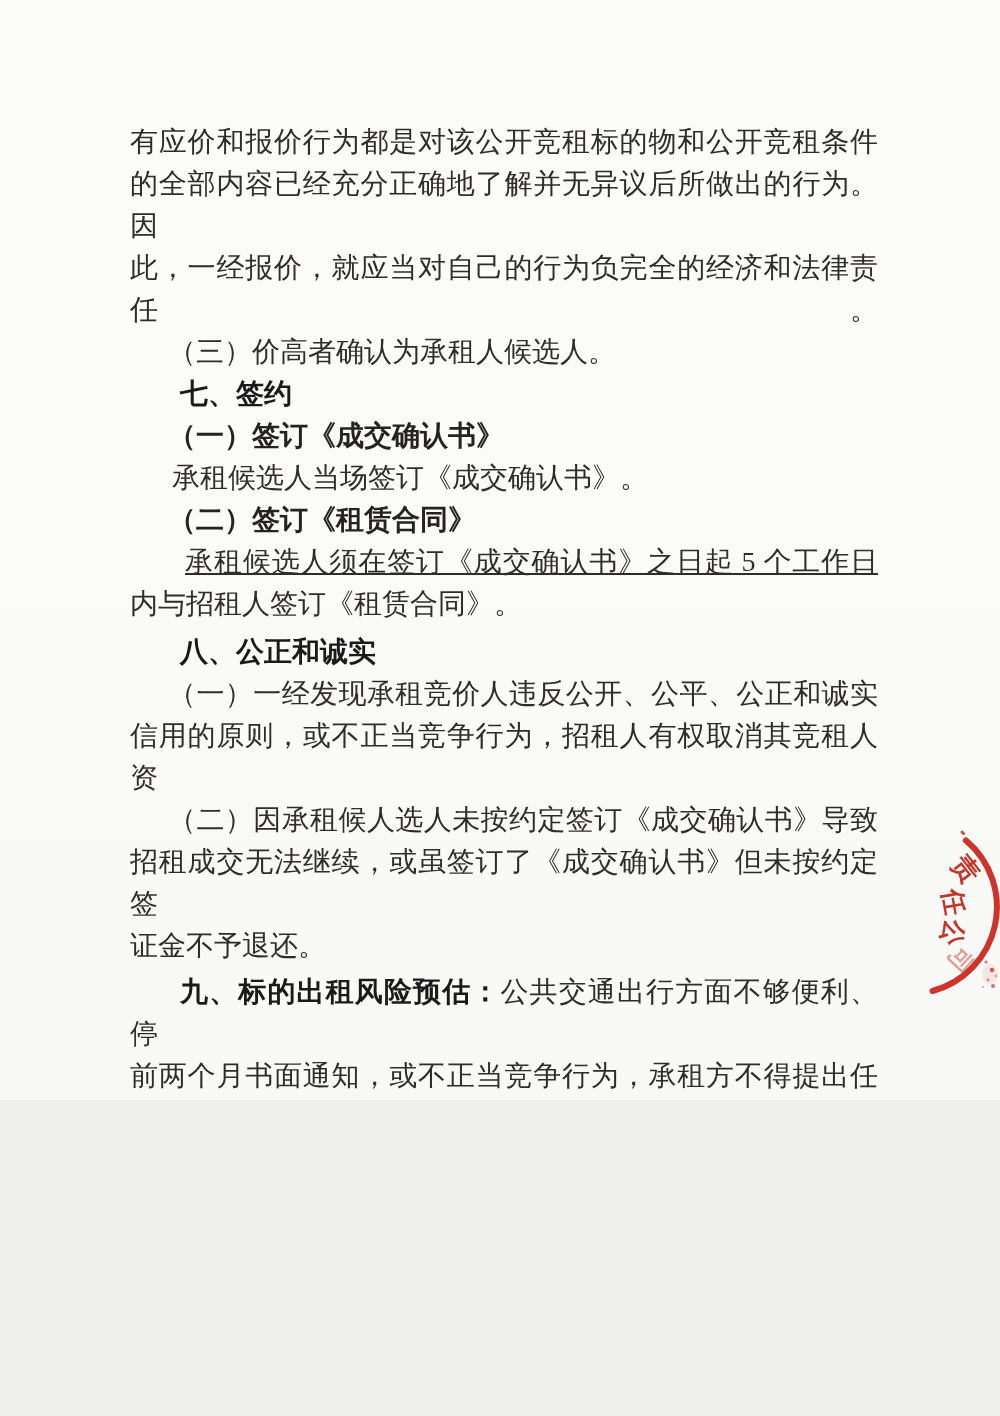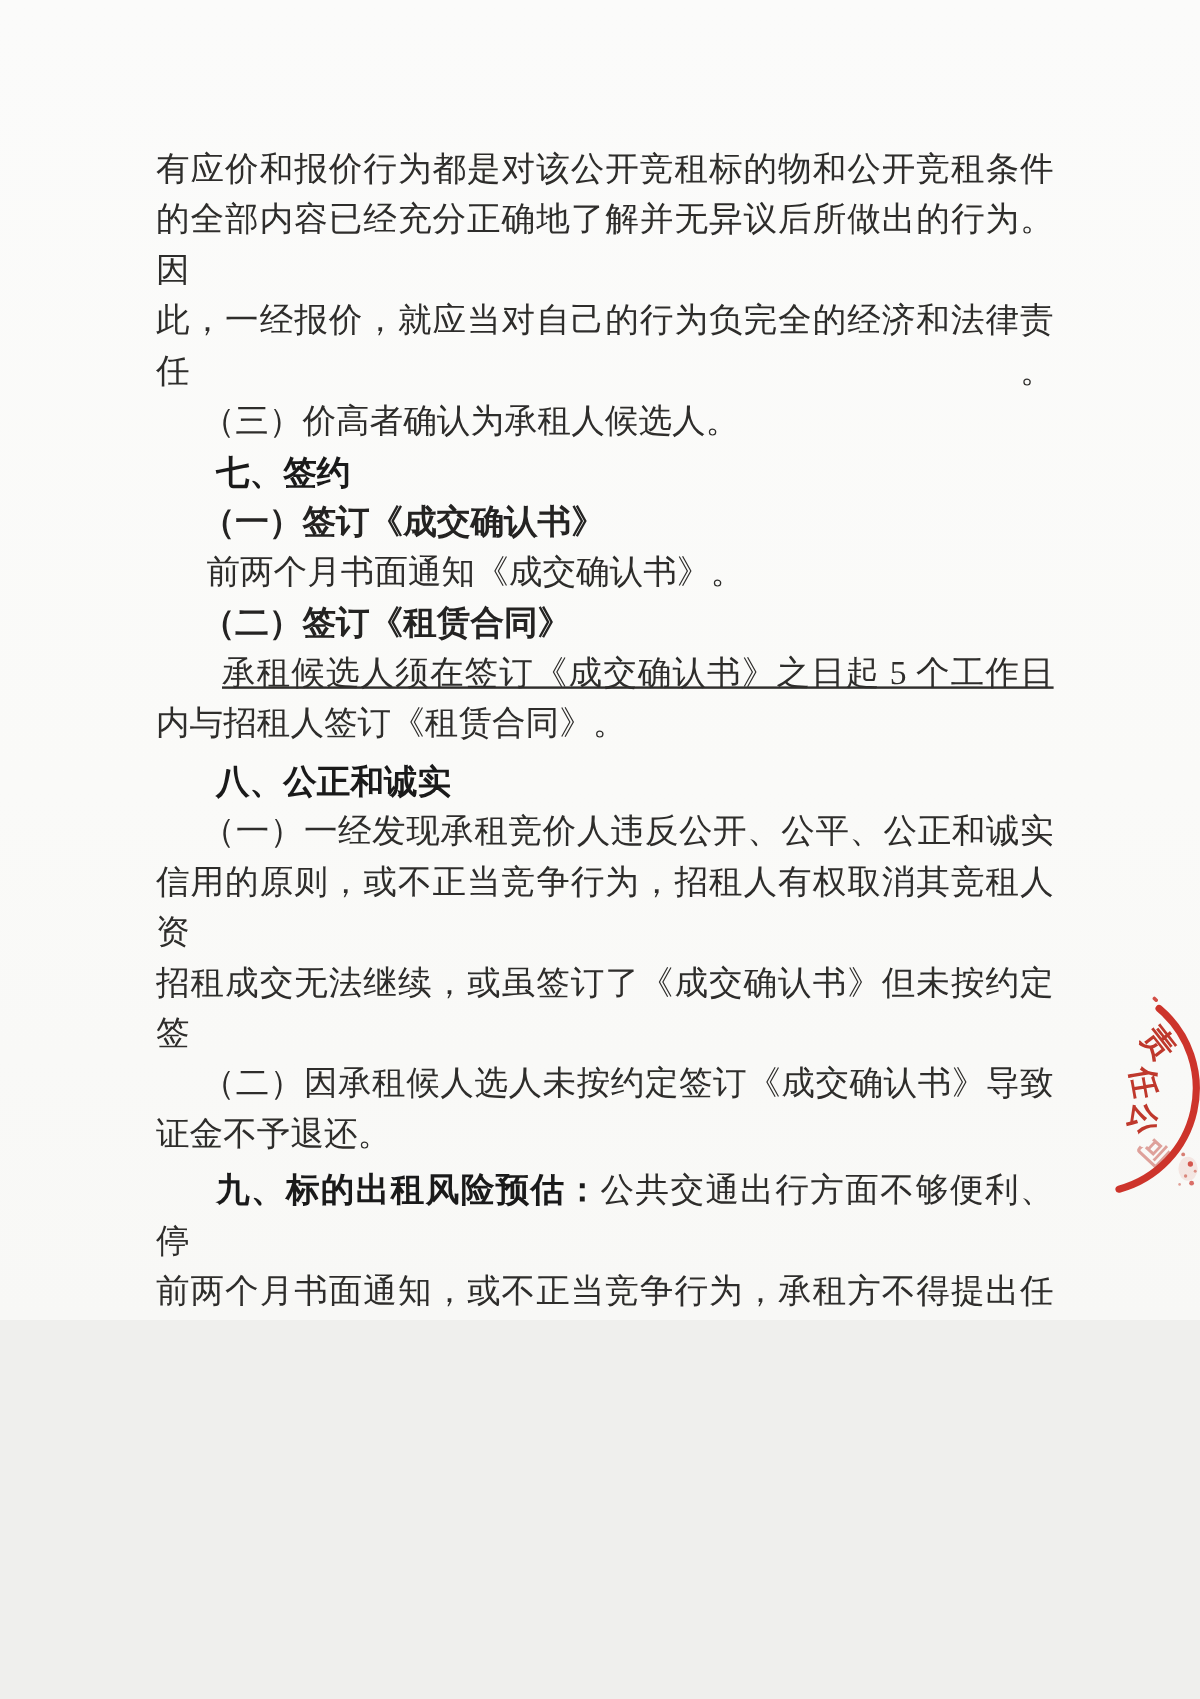--- a/index.html
+++ b/index.html
@@ -62,29 +62,29 @@
 
 <div class="page">
 
   <div class="text-block">
     <div class="ln full">有应价和报价行为都是对该公开竞租标的物和公开竞租条件</div>
     <div class="ln full">的全部内容已经充分正确地了解并无异议后所做出的行为。因</div>
     <div class="ln full">此，一经报价，就应当对自己的行为负完全的经济和法律责任。</div>
     <div class="ln ip">（三）价高者确认为承租人候选人。</div>
     <div class="ln hd ih">七、签约</div>
     <div class="ln sh ip">（一）签订《成交确认书》</div>
-    <div class="ln it">前两个月书面通知《成交确认书》。</div>
+    <div class="ln it">承租候选人当场签订《成交确认书》。</div>
     <div class="ln sh ip">（二）签订《租赁合同》</div>
     <div class="ln id full">承租候选人须在签订《成交确认书》之日起 5 个工作日</div>
     <div class="ln">内与招租人签订《租赁合同》。</div>
     <div class="ln hd ih mt6">八、公正和诚实</div>
     <div class="ln ip full">（一）一经发现承租竞价人违反公开、公平、公正和诚实</div>
     <div class="ln full">信用的原则，或不正当竞争行为，招租人有权取消其竞租人资</div>
+    <div class="ln ip full">（二）因承租候人选人未按约定签订《成交确认书》导致</div>
     <div class="ln full">招租成交无法继续，或虽签订了《成交确认书》但未按约定签</div>
-    <div class="ln ip full">（二）因承租候人选人未按约定签订《成交确认书》导致</div>
     <div class="ln">证金不予退还。</div>
     <div class="ln ih full mt8"><span class="hd-inline">九、标的出租风险预估：</span><span>公共交通出行方面不够便利、停</span></div>
     <div class="ln full">前两个月书面通知，或不正当竞争行为，承租方不得提出任何</div>
     <div class="ln">招租成交无法继续。</div>
     <div class="ln hd ih mt14">十、其他说明</div>
 
   </div>
 
   <svg class="stamp" width="200" height="250" viewBox="0 0 200 250">
 

